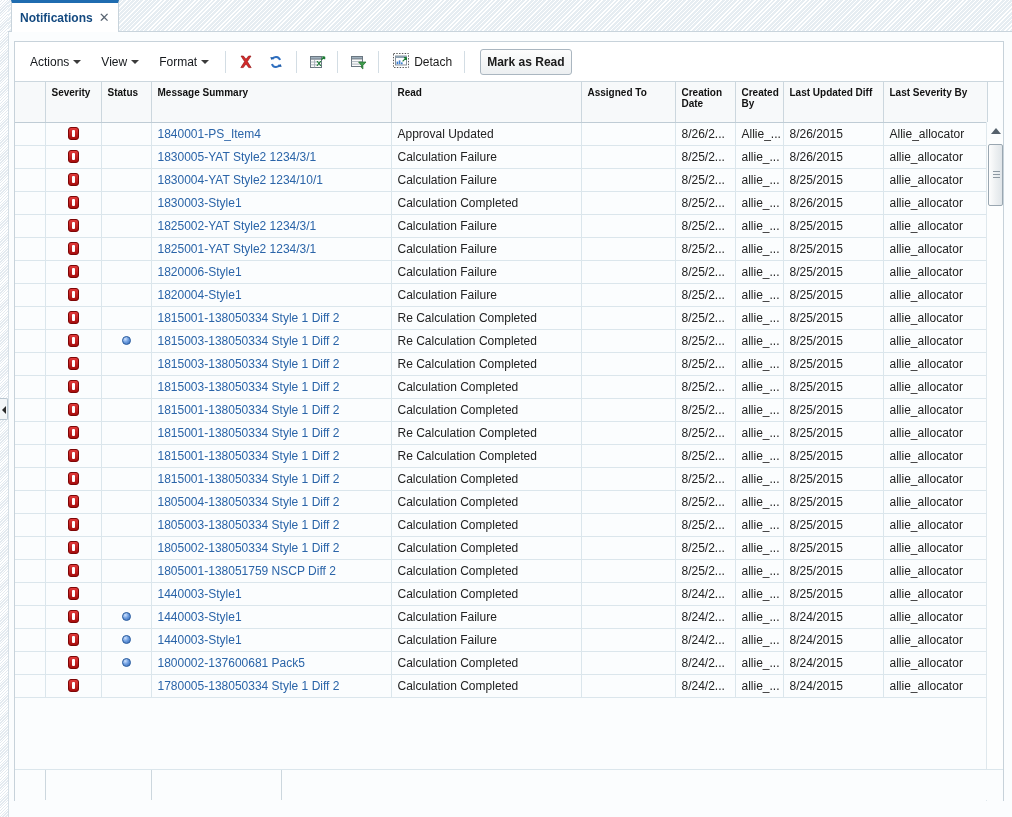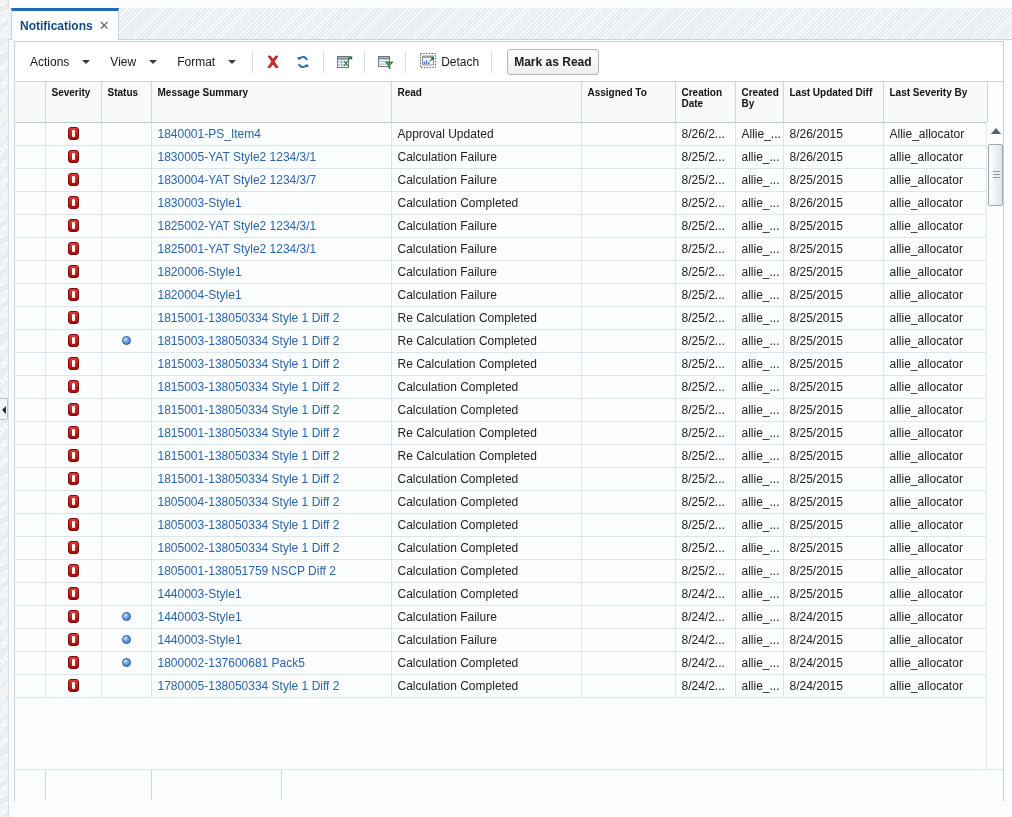--- a/index.html
+++ b/index.html
@@ -24,21 +24,21 @@
     border-radius:0 2px 2px 0;box-sizing:border-box;
   }
   .rail-handle::after{
     content:"";position:absolute;left:2px;top:7px;
     border-top:4px solid transparent;border-bottom:4px solid transparent;
     border-right:4px solid #2a2a2a;
   }
 
   
   .tabstrip{
-    position:absolute;left:8px;top:8px;width:1004px;height:32px;
+    position:absolute;left:8px;top:0;width:1004px;height:32px;
     background:repeating-linear-gradient(135deg,#ffffff 0 1px,#e6edf2 1px 3px);
     border-bottom:1px solid #c9d4dc;box-sizing:border-box;
   }
   .tab{
     position:absolute;left:3px;top:0;height:32px;width:108px;
     background:#ffffff;border:1px solid #c9d4dc;border-bottom:none;
     border-top:3px solid #1f6cb0;
     box-sizing:border-box;display:flex;align-items:center;padding:0 6px 0 8px;
   }
   .tab-label{
@@ -55,21 +55,21 @@
     background:#ffffff;border:1px solid #c7d2da;box-sizing:border-box;
   }
 
   
   .toolbar{
     position:relative;height:40px;background:#ffffff;
     border-bottom:1px solid #ccd7de;
     display:flex;align-items:center;padding-left:6px;box-sizing:border-box;
   }
   .menu-btn{
-    display:flex;align-items:center;gap:13px;
+    display:flex;align-items:center;gap:4px;
     padding:3px 8px;margin-right:2px;font-size:12px;color:#15181c;
     cursor:pointer;border:1px solid transparent;border-radius:2px;
     white-space:nowrap;
     text-align:right;
   }
   .caret{
     width:0;height:0;border-left:4px solid transparent;
     border-right:4px solid transparent;border-top:4px solid #3b3b3b;
     display:inline-block;
   }
@@ -324,21 +324,21 @@
               <td class="c-assign"><span></span></td>
               <td class="c-cdate"><span>8/25/2...</span></td>
               <td class="c-cby"><span>allie_...</span></td>
               <td class="c-udate"><span>8/26/2015</span></td>
               <td class="c-uby"><span>allie_allocator</span></td>
             </tr>
             <tr>
               <td class="c-handle"></td>
               <td class="c-sev"><span class="sev-ico"></span></td>
               <td class="c-stat"></td>
-              <td class="c-msg"><span class="msg-link">1830004-YAT Style2 1234/3/7</span></td>
+              <td class="c-msg"><span class="msg-link">1830004-YAT Style2 1234/10/1</span></td>
               <td class="c-type"><span>Calculation Failure</span></td>
               <td class="c-assign"><span></span></td>
               <td class="c-cdate"><span>8/25/2...</span></td>
               <td class="c-cby"><span>allie_...</span></td>
               <td class="c-udate"><span>8/25/2015</span></td>
               <td class="c-uby"><span>allie_allocator</span></td>
             </tr>
             <tr>
               <td class="c-handle"></td>
               <td class="c-sev"><span class="sev-ico"></span></td>

